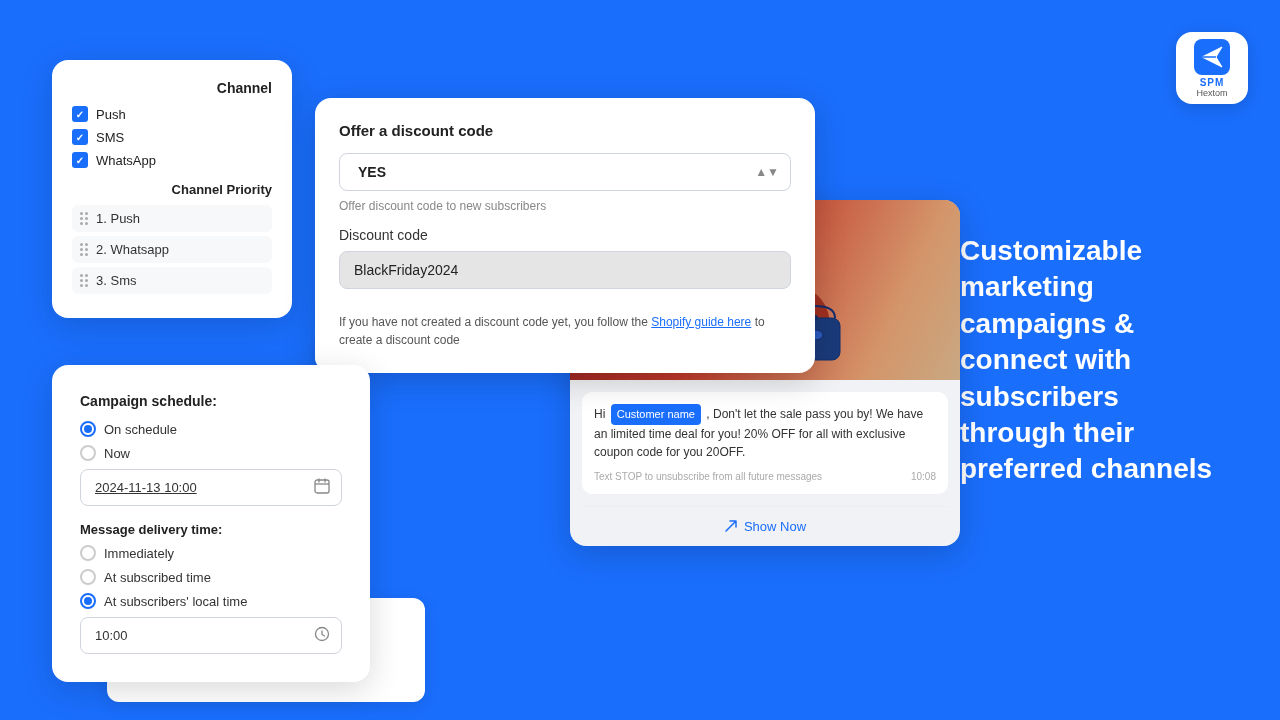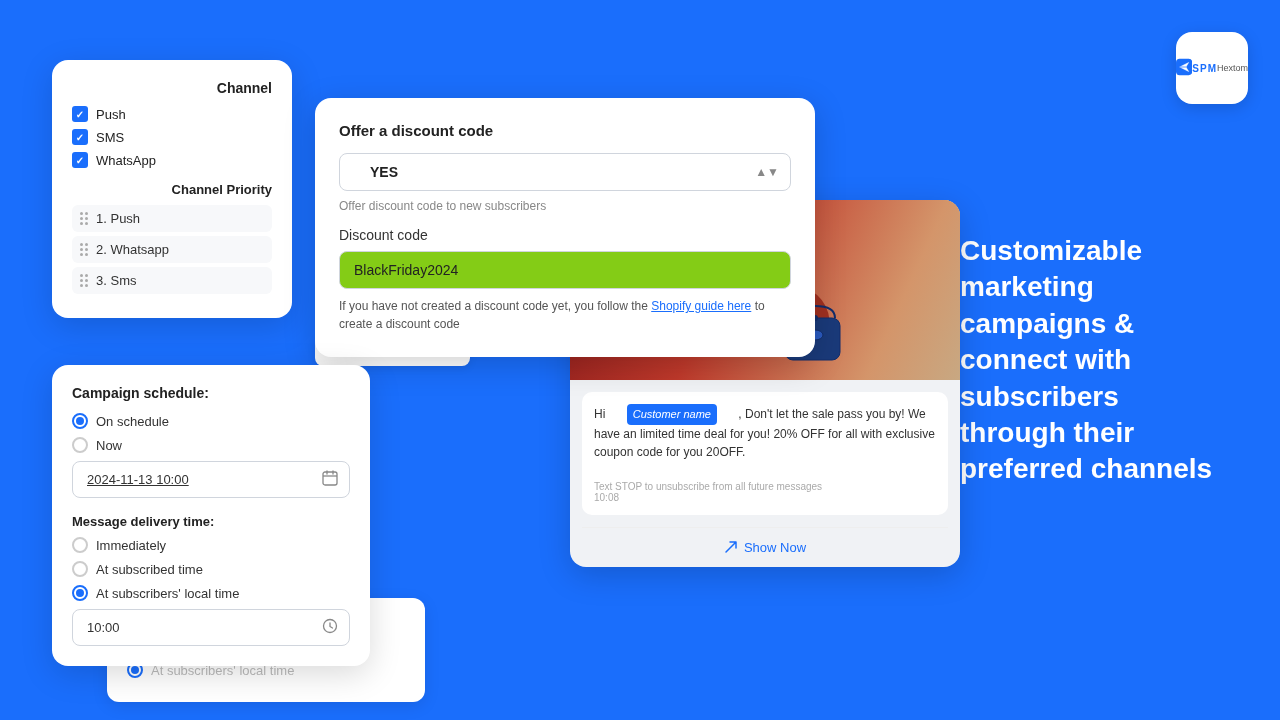--- a/index.html
+++ b/index.html
@@ -15,21 +15,21 @@
     
     .spm-logo {
       position: absolute;
       top: 32px;
       right: 32px;
       width: 72px;
       height: 72px;
       background: white;
       border-radius: 16px;
       display: flex;
-      flex-direction: row;
+      flex-direction: column;
       align-items: center;
       justify-content: center;
       box-shadow: 0 4px 16px rgba(0,0,0,0.15);
     }
     .spm-logo .icon-plane {
       width: 36px;
       height: 36px;
       margin-bottom: 2px;
     }
     .spm-logo .spm-text {
@@ -148,21 +148,21 @@
       font-weight: 600;
       color: #222;
       margin-bottom: 14px;
     }
     .select-wrapper {
       position: relative;
       margin-bottom: 8px;
     }
     .select-box {
       width: 100%;
-      padding: 10px 30px;
+      padding: 10px 18px;
       border: 1.5px solid #d0d5dd;
       border-radius: 8px;
       font-size: 14px;
       font-weight: 600;
       color: #222;
       background: white;
       appearance: none;
       cursor: pointer;
     }
     .select-arrow {
@@ -185,22 +185,22 @@
       color: #333;
       margin-bottom: 8px;
     }
     .text-input {
       width: 100%;
       padding: 10px 14px;
       border: 1.5px solid #d0d5dd;
       border-radius: 8px;
       font-size: 14px;
       color: #222;
-      background: #84cc16;
-      margin-bottom: 8px;
+      background: #e5e5e5;
+      margin-bottom: 24px;
     }
     .link-text {
       font-size: 12px;
       color: #555;
       line-height: 1.5;
     }
     .link-text a {
       color: #1a6efc;
       text-decoration: underline;
     }
@@ -220,21 +220,21 @@
     }
 
     
     .schedule-card {
       position: absolute;
       top: 365px;
       left: 52px;
       width: 318px;
       background: white;
       border-radius: 16px;
-      padding: 20px;
+      padding: 28px;
       box-shadow: 0 8px 32px rgba(0,0,0,0.15);
       z-index: 10;
     }
     .schedule-card .card-title {
       font-size: 14px;
       font-weight: 600;
       color: #222;
       margin-bottom: 12px;
     }
     .radio-item {
@@ -344,30 +344,28 @@
       line-height: 1.5;
       margin-bottom: 8px;
     }
     .customer-name-tag {
       display: inline-block;
       background: #1a6efc;
       color: white;
       font-size: 11px;
       padding: 2px 6px;
       border-radius: 4px;
-      margin: 0 18px;
-      font-style: italic;
+      margin: 0 2px;
     }
     .wa-footer {
       font-size: 10px;
       color: #aaa;
-      margin-top: 20px;
+      margin-top: 10px;
       display: flex;
       justify-content: space-between;
-      flex-direction: column;
     }
     .wa-divider {
       height: 1px;
       background: #eee;
       margin: 0 12px;
     }
     .wa-show-now {
       display: flex;
       align-items: flex-start;
       justify-content: center;

